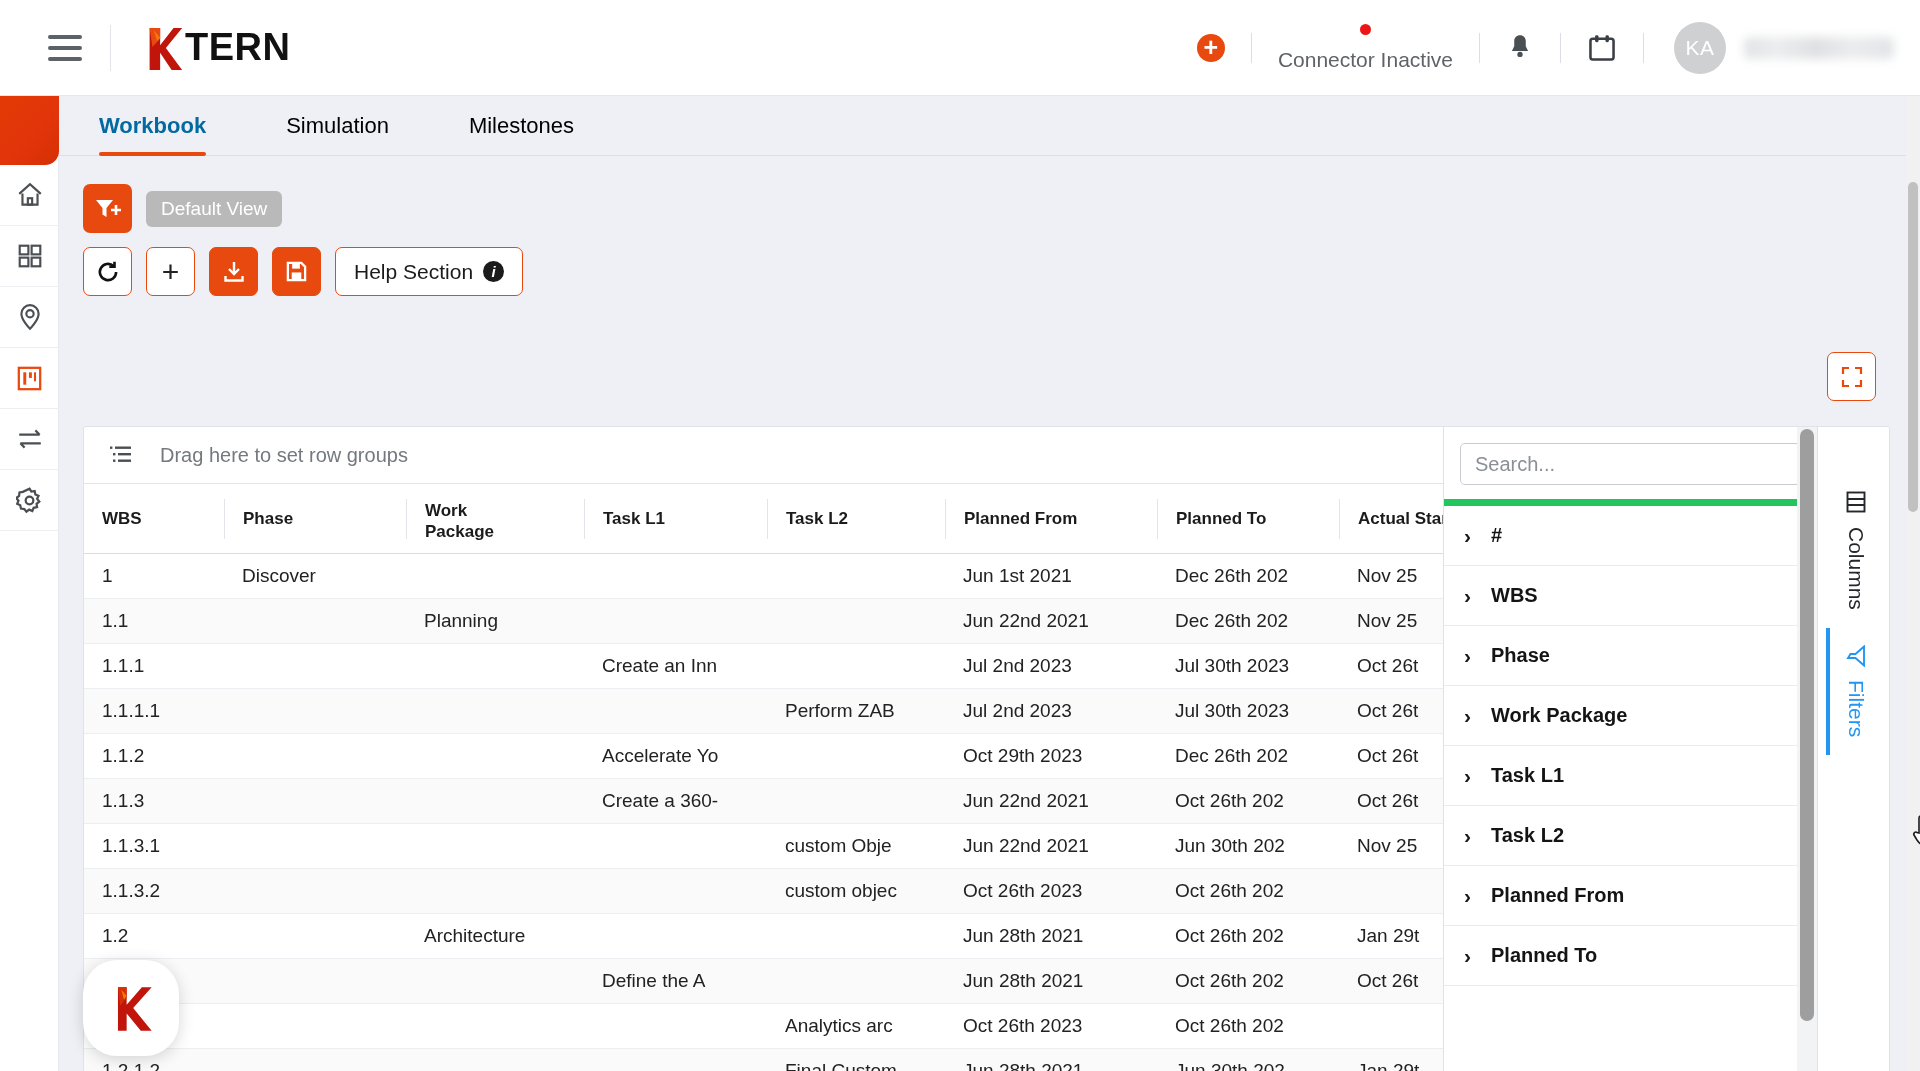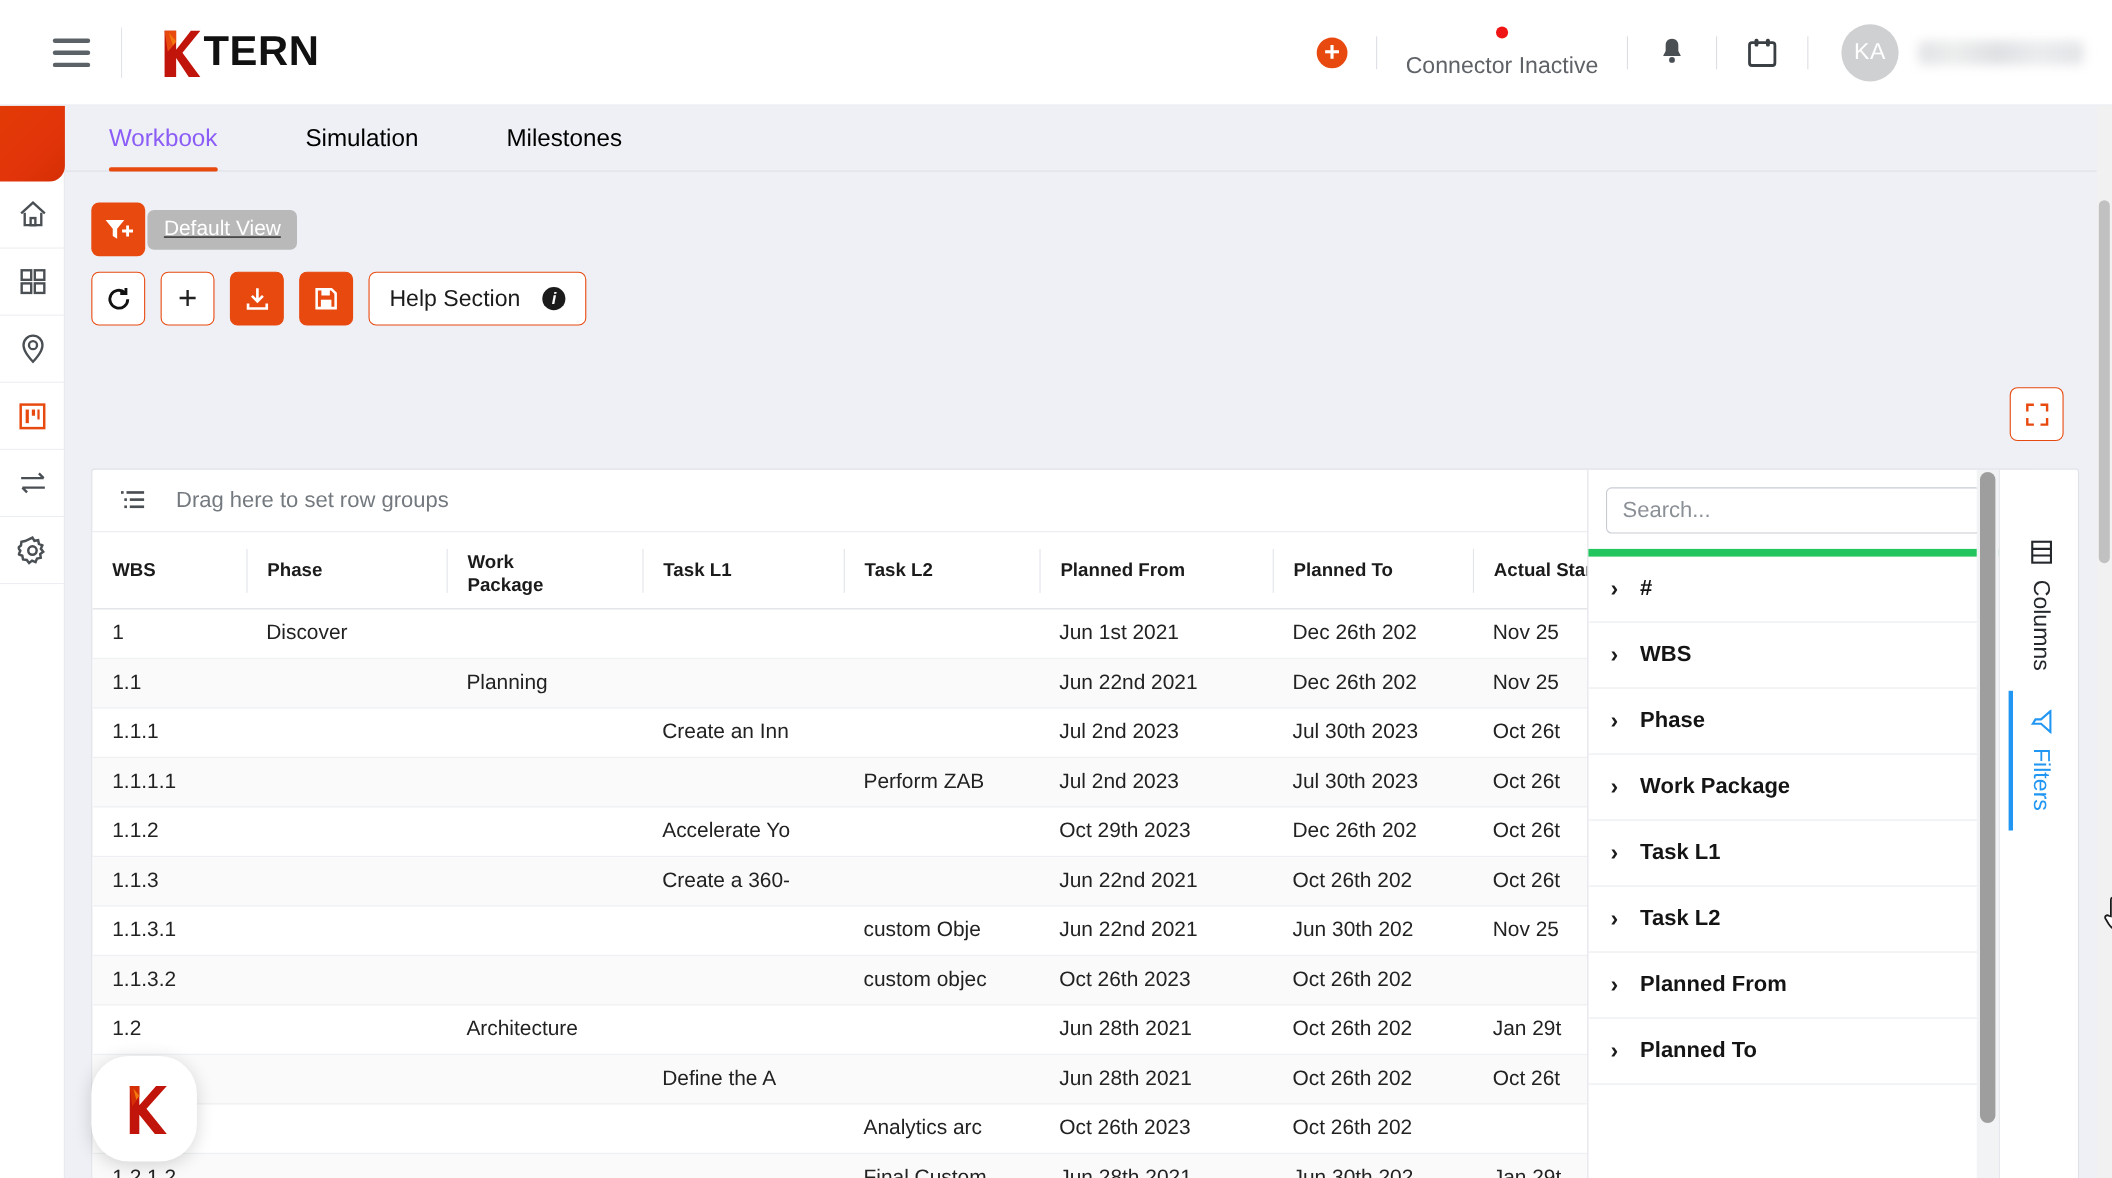--- a/index.html
+++ b/index.html
@@ -68,48 +68,48 @@
     background: #eef0f5; overflow: hidden;
   }
   .tabs {
     display: flex; align-items: flex-end; height: 60px;
     padding-left: 40px; border-bottom: 1px solid #dcdfe6;
   }
   .tab {
     font-size: 22px; color: #000000; padding: 0 0 16px 0; margin-right: 80px;
     cursor: pointer; position: relative;
   }
-  .tab.active { color: #8b5cf6; font-weight: 400; margin-top: 36px; }
+  .tab.active { color: #0369a1; font-weight: 700; margin-top: 36px; }
   .tab.active::after {
     content: ""; position: absolute; left: 0; right: 0; bottom: -1px;
     height: 4px; background: #e8490f; border-radius: 2px;
   }
 
   
   .toolbar-wrap { padding: 28px 0 0 24px; }
-  .view-row { display: flex; align-items: center; gap: 2px; text-decoration: underline; }
+  .view-row { display: flex; align-items: center; gap: 14px; }
   .filter-sq {
     width: 49px; height: 49px; border-radius: 7px; background: #e8490f;
     display: flex; align-items: center; justify-content: center; cursor: pointer;
   }
   .view-chip {
     background: #b9b9b9; color: #fff; font-size: 19px; padding: 7px 15px;
     border-radius: 6px; cursor: pointer;
   }
   .btn-row { display: flex; align-items: center; gap: 14px; margin-top: 14px; }
   .tb-btn {
     width: 49px; height: 49px; border: 1.5px solid #e8490f; border-radius: 7px;
     background: #ffffff; display: flex; align-items: center; justify-content: center;
     cursor: pointer; color: #222;
   }
   .tb-btn.solid { background: #e8490f; border-color: #e8490f; color: #fff; }
   .tb-btn .g { font-size: 30px; line-height: 1; }
   .help-btn {
     height: 49px; border: 1.5px solid #e8490f; border-radius: 7px; background: #fff;
-    display: flex; align-items: center; gap: 20px; padding: 0 18px; font-size: 21px;
+    display: flex; align-items: center; gap: 10px; padding: 0 18px; font-size: 21px;
     color: #1b1b1b; cursor: pointer; justify-content: space-between;
   }
   .info-dot {
     width: 21px; height: 21px; border-radius: 50%; background: #1b1b1b; color: #fff;
     font-size: 15px; font-weight: 700; display: flex; align-items: center;
     justify-content: center; font-style: italic;
   }
   .expand-btn {
     position: absolute; right: 44px; top: 256px;
     width: 49px; height: 49px; border: 1.5px solid #e8490f; border-radius: 7px;

